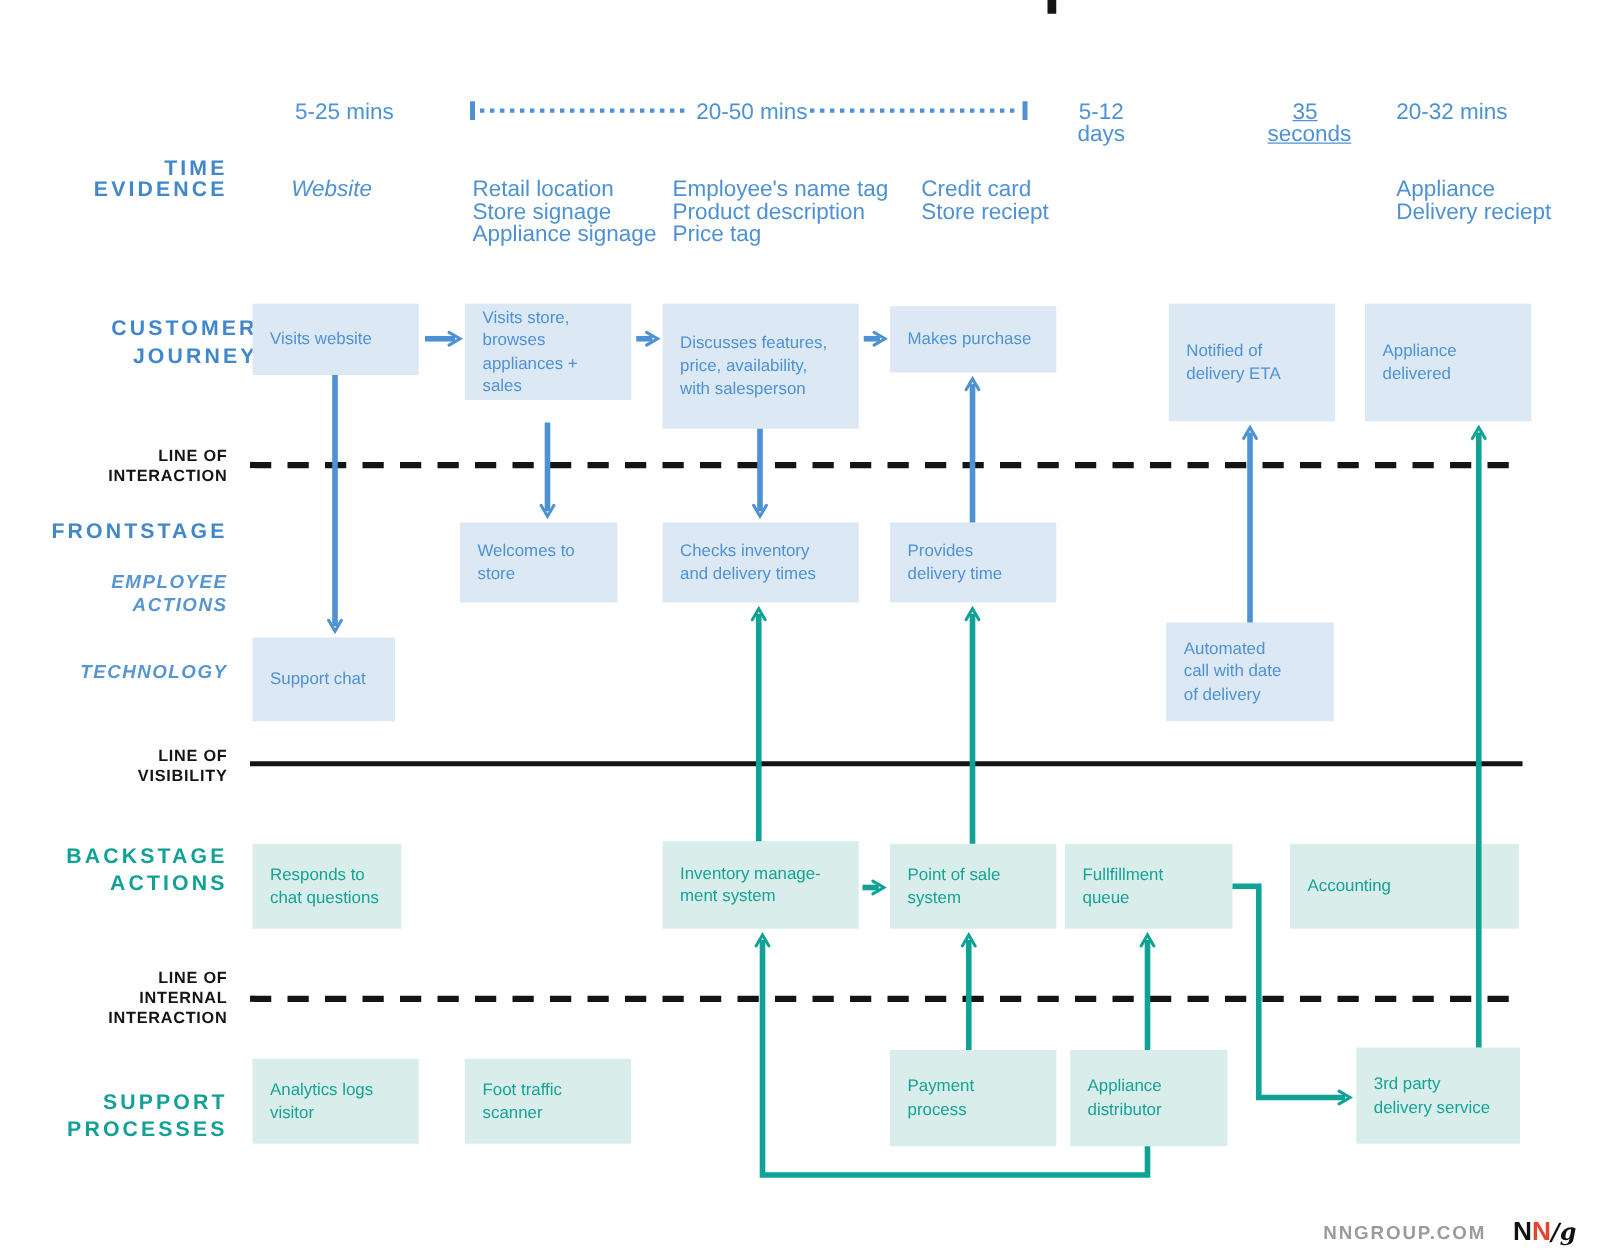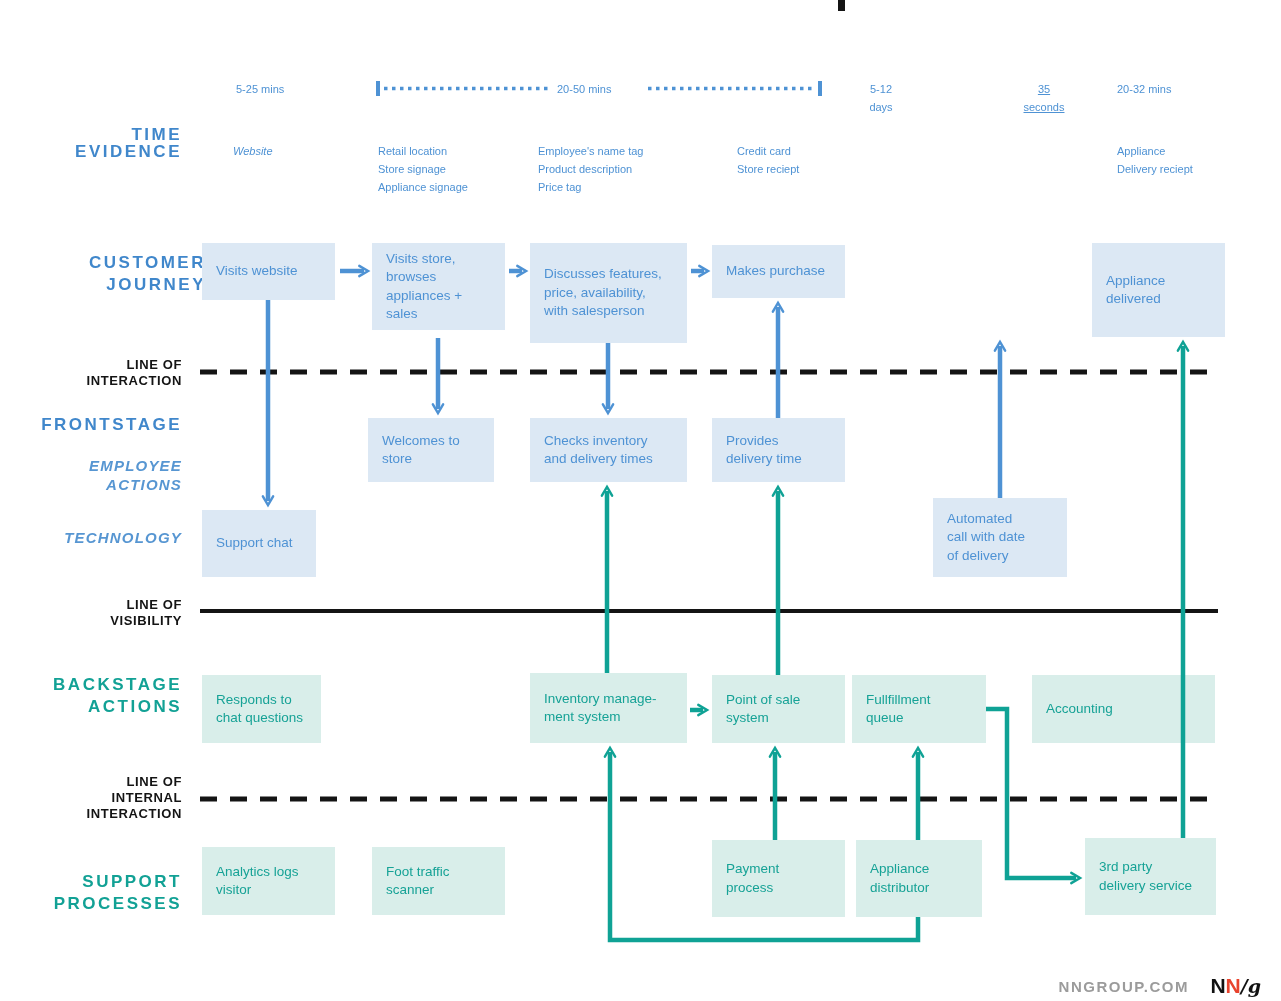--- a/index.html
+++ b/index.html
@@ -8,21 +8,21 @@
   .abs{position:absolute;}
   .pre{white-space:pre-line;}
   
   .rail{width:182px;text-align:right;}
   .lbl-head{font-weight:bold;font-size:17px;letter-spacing:2.5px;line-height:22px;}
   .lbl-blue{color:#4087cb;}
   .lbl-teal{color:#12a195;}
   .lbl-line{color:#141414;font-weight:bold;font-size:13px;letter-spacing:.6px;line-height:16px;}
   .lbl-italic{color:#5796d2;font-style:italic;font-weight:600;font-size:15px;letter-spacing:1.2px;line-height:19px;}
   
-  .row-text{color:#4e92d4;font-size:11px;line-height:18px;}
+  .row-text{color:#4e92d4;font-size:18px;line-height:18px;}
   .center{text-align:center;}
   
   .box{display:flex;align-items:center;padding:8px 14px;box-sizing:border-box;
        font-size:13.5px;line-height:18.5px;white-space:pre-line;}
   .box.blue{background:#dce8f4;color:#4e92d4;}
   .box.teal{background:#d9eeea;color:#16a296;}
   
   .footer{color:#9b9b9b;font-weight:600;font-size:15px;letter-spacing:1.5px;}
   .logo{font-weight:800;font-size:21px;color:#111;letter-spacing:0;}
   .logo .n2{color:#e8432d;}
@@ -70,28 +70,30 @@
 Appliance signage</div>
   <div class="abs row-text pre" style="left:538px;top:142px;">Employee's name tag
 Product description
 Price tag</div>
   <div class="abs row-text pre" style="left:737px;top:142px;">Credit card
 Store reciept</div>
   <div class="abs row-text pre" style="left:1117px;top:142px;">Appliance
 Delivery reciept</div>
 
   <div class="abs box blue" style="left:202px;top:243px;width:133px;height:57px;">Visits website</div>
-  <div class="abs box blue" style="left:372px;top:243px;width:133px;height:87px;">Visits store,
+  <div class="abs box blue" style="left:372px;top:243px;width:133px;height:77px;">Visits store,
 browses
 appliances +
 sales</div>
   <div class="abs box blue" style="left:530px;top:243px;width:157px;height:100px;">Discusses features,
 price, availability,
 with salesperson</div>
   <div class="abs box blue" style="left:712px;top:245px;width:133px;height:53px;">Makes purchase</div>
+  <div class="abs box blue" style="left:935px;top:243px;width:133px;height:94px;">Notified of
+delivery ETA</div>
   <div class="abs box blue" style="left:1092px;top:243px;width:133px;height:94px;">Appliance
 delivered</div>
 
   <div class="abs box blue" style="left:368px;top:418px;width:126px;height:64px;">Welcomes to
 store</div>
   <div class="abs box blue" style="left:530px;top:418px;width:157px;height:64px;">Checks inventory
 and delivery times</div>
   <div class="abs box blue" style="left:712px;top:418px;width:133px;height:64px;">Provides
 delivery time</div>
 

